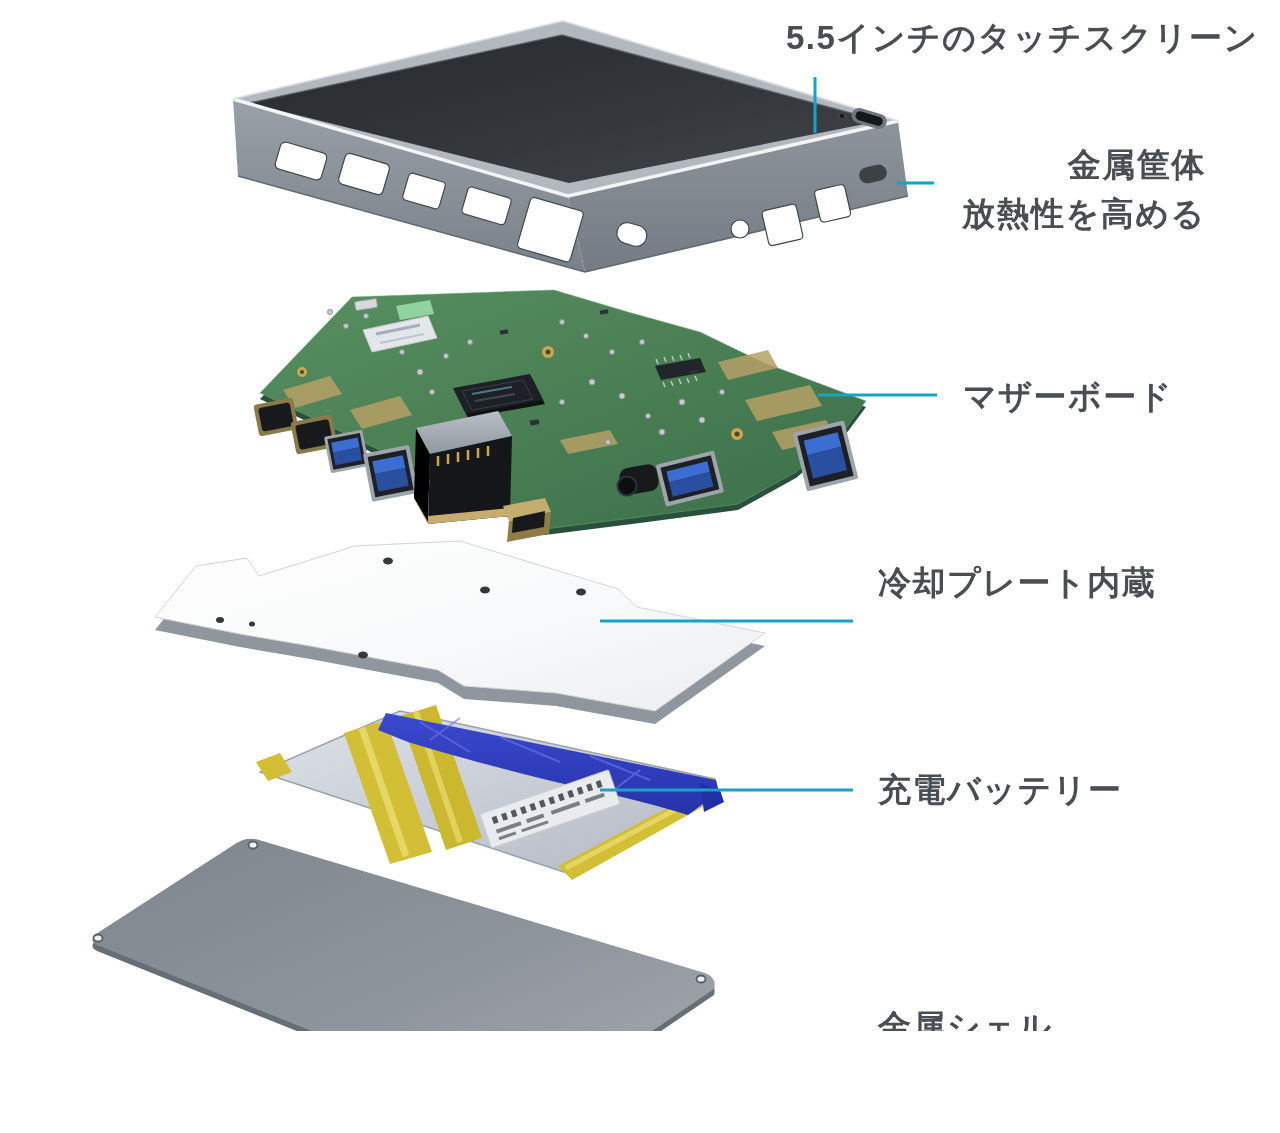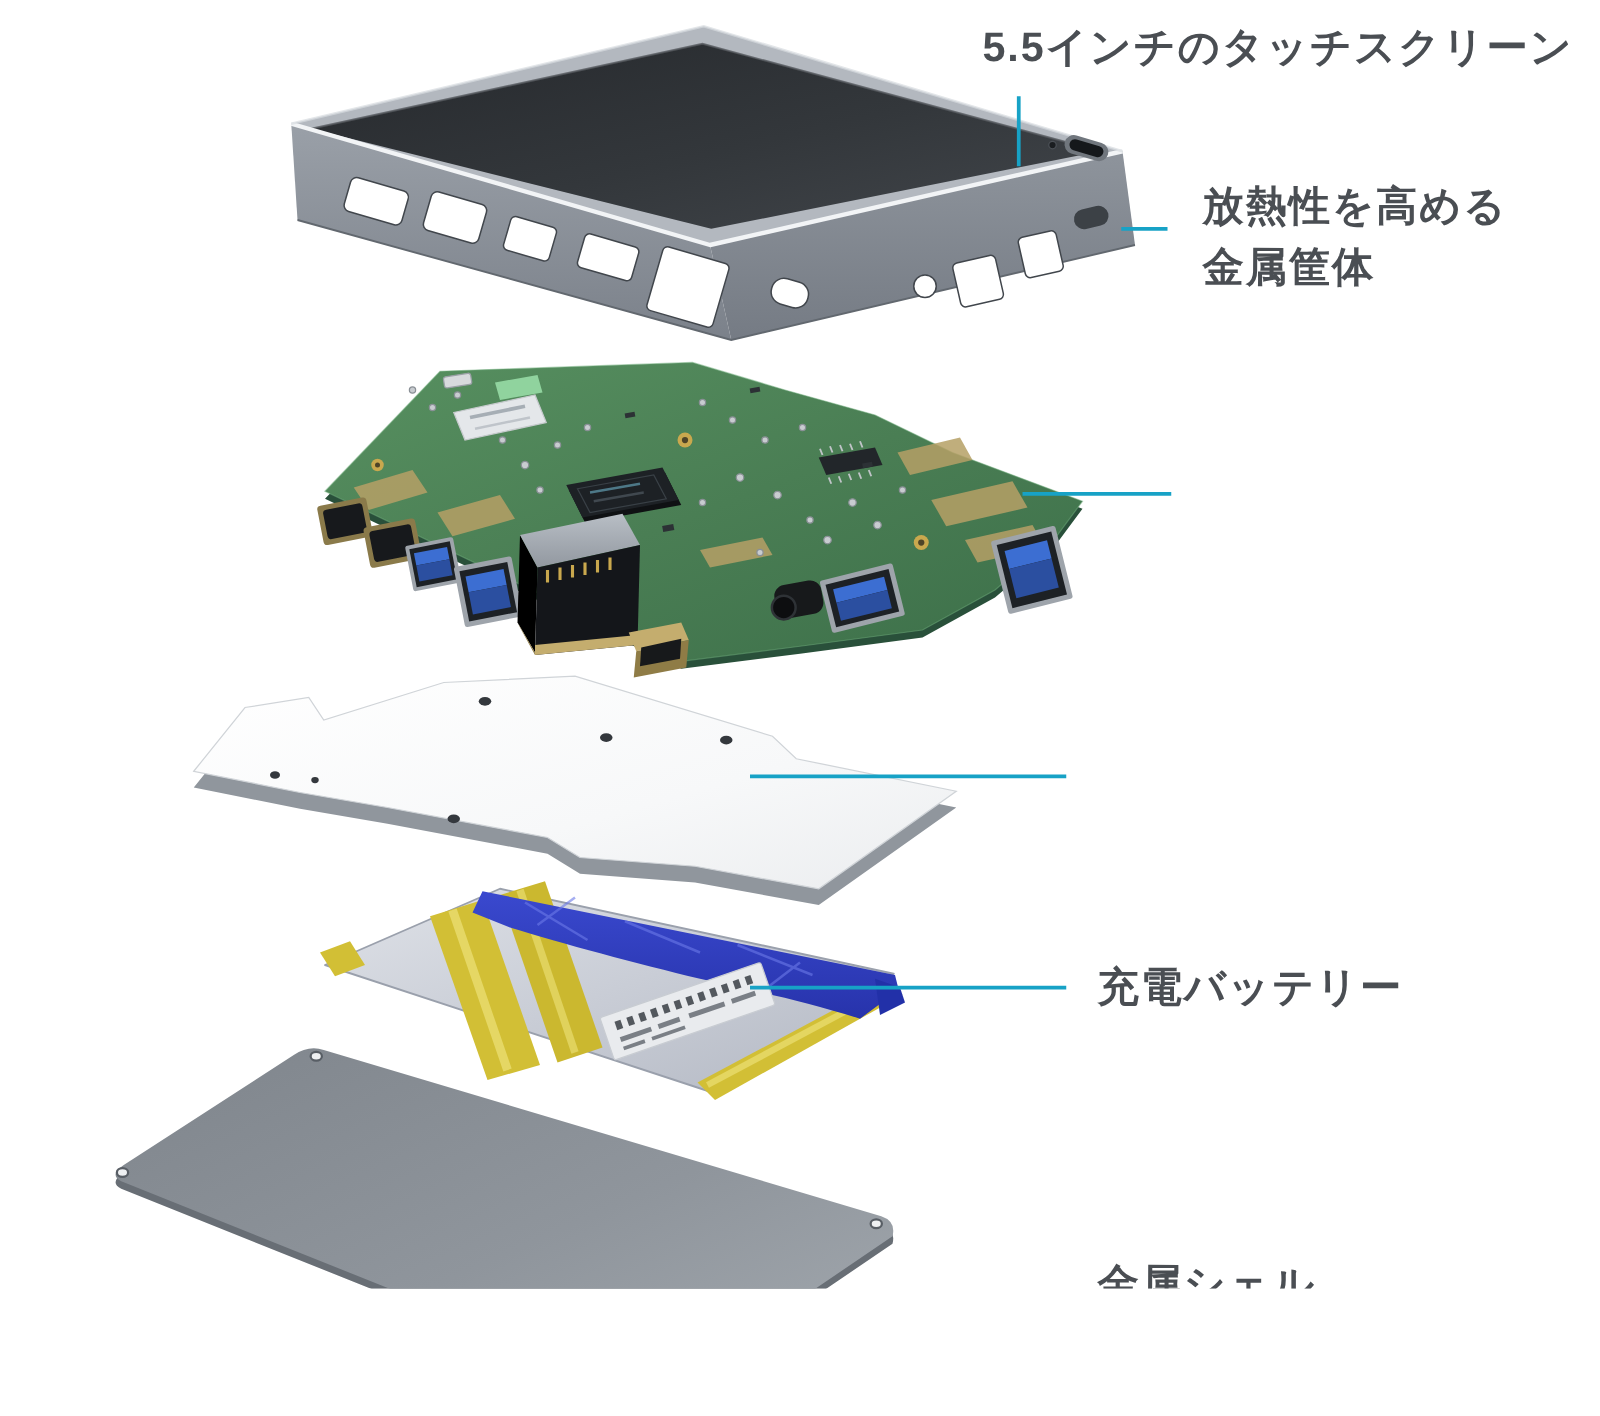--- a/index.html
+++ b/index.html
@@ -1,19 +1,20 @@
 <!DOCTYPE html>
 <html><head>
 <meta charset="utf-8">
 <style>
   html,body{margin:0;padding:0;background:#ffffff;}
   .stage{
     position:relative;width:1280px;height:1031px;margin:0 auto;
     background:#ffffff;overflow:hidden;
     font-family:"Liberation Sans","DejaVu Sans",sans-serif;
+    text-align:right;
   }
   .stage svg{position:absolute;left:0;top:0;}
   .label{
     position:absolute;
     font-weight:700;
     font-size:33px;
     line-height:49px;
     letter-spacing:1.5px;
     color:#4a4e53;
     white-space:nowrap;
@@ -357,25 +358,27 @@
     <line class="leader" x1="818" y1="395" x2="937" y2="395" stroke="#17a2c6"></line>
     <line class="leader" x1="600" y1="621" x2="853" y2="621" stroke="#17a2c6"></line>
     <line class="leader" x1="600" y1="790" x2="853" y2="790" stroke="#17a2c6"></line>
     <line class="leader" x1="598" y1="1034" x2="840" y2="1034" stroke="#17a2c6"></line>
   </g>
 </svg>
 
 <div class="label" style="left:786px;top:13px"><span>5.5インチのタッチスクリーン</span></div>
 
 <div class="label" style="left:962px;top:140px">
+  <div>金属筐体</div>
   <div>放熱性を高める</div>
-  <div>金属筐体</div>
 </div>
 
+<div class="label" style="left:963px;top:372px"><span>マザーボード</span></div>
 
 <div class="label" style="left:878px;top:558px">
+  <div>冷却プレート内蔵</div>
 </div>
 
 <div class="label" style="left:878px;top:1002px"><span>金属シェル</span></div>
 
 <div class="label" style="left:878px;top:765px"><span>充電バッテリー</span></div>
 
 </div>
 
 </body></html>

